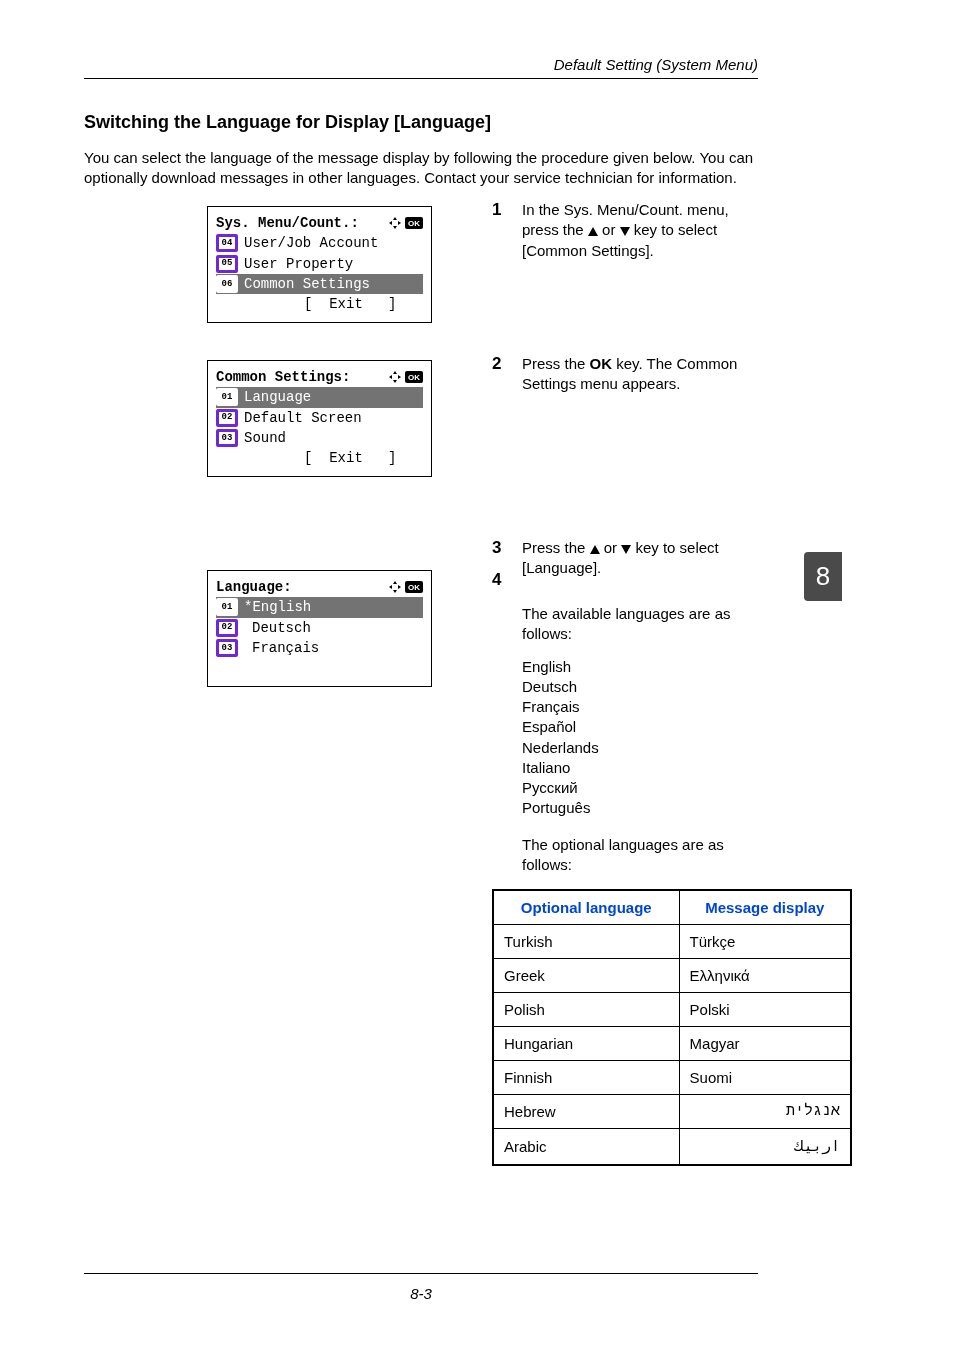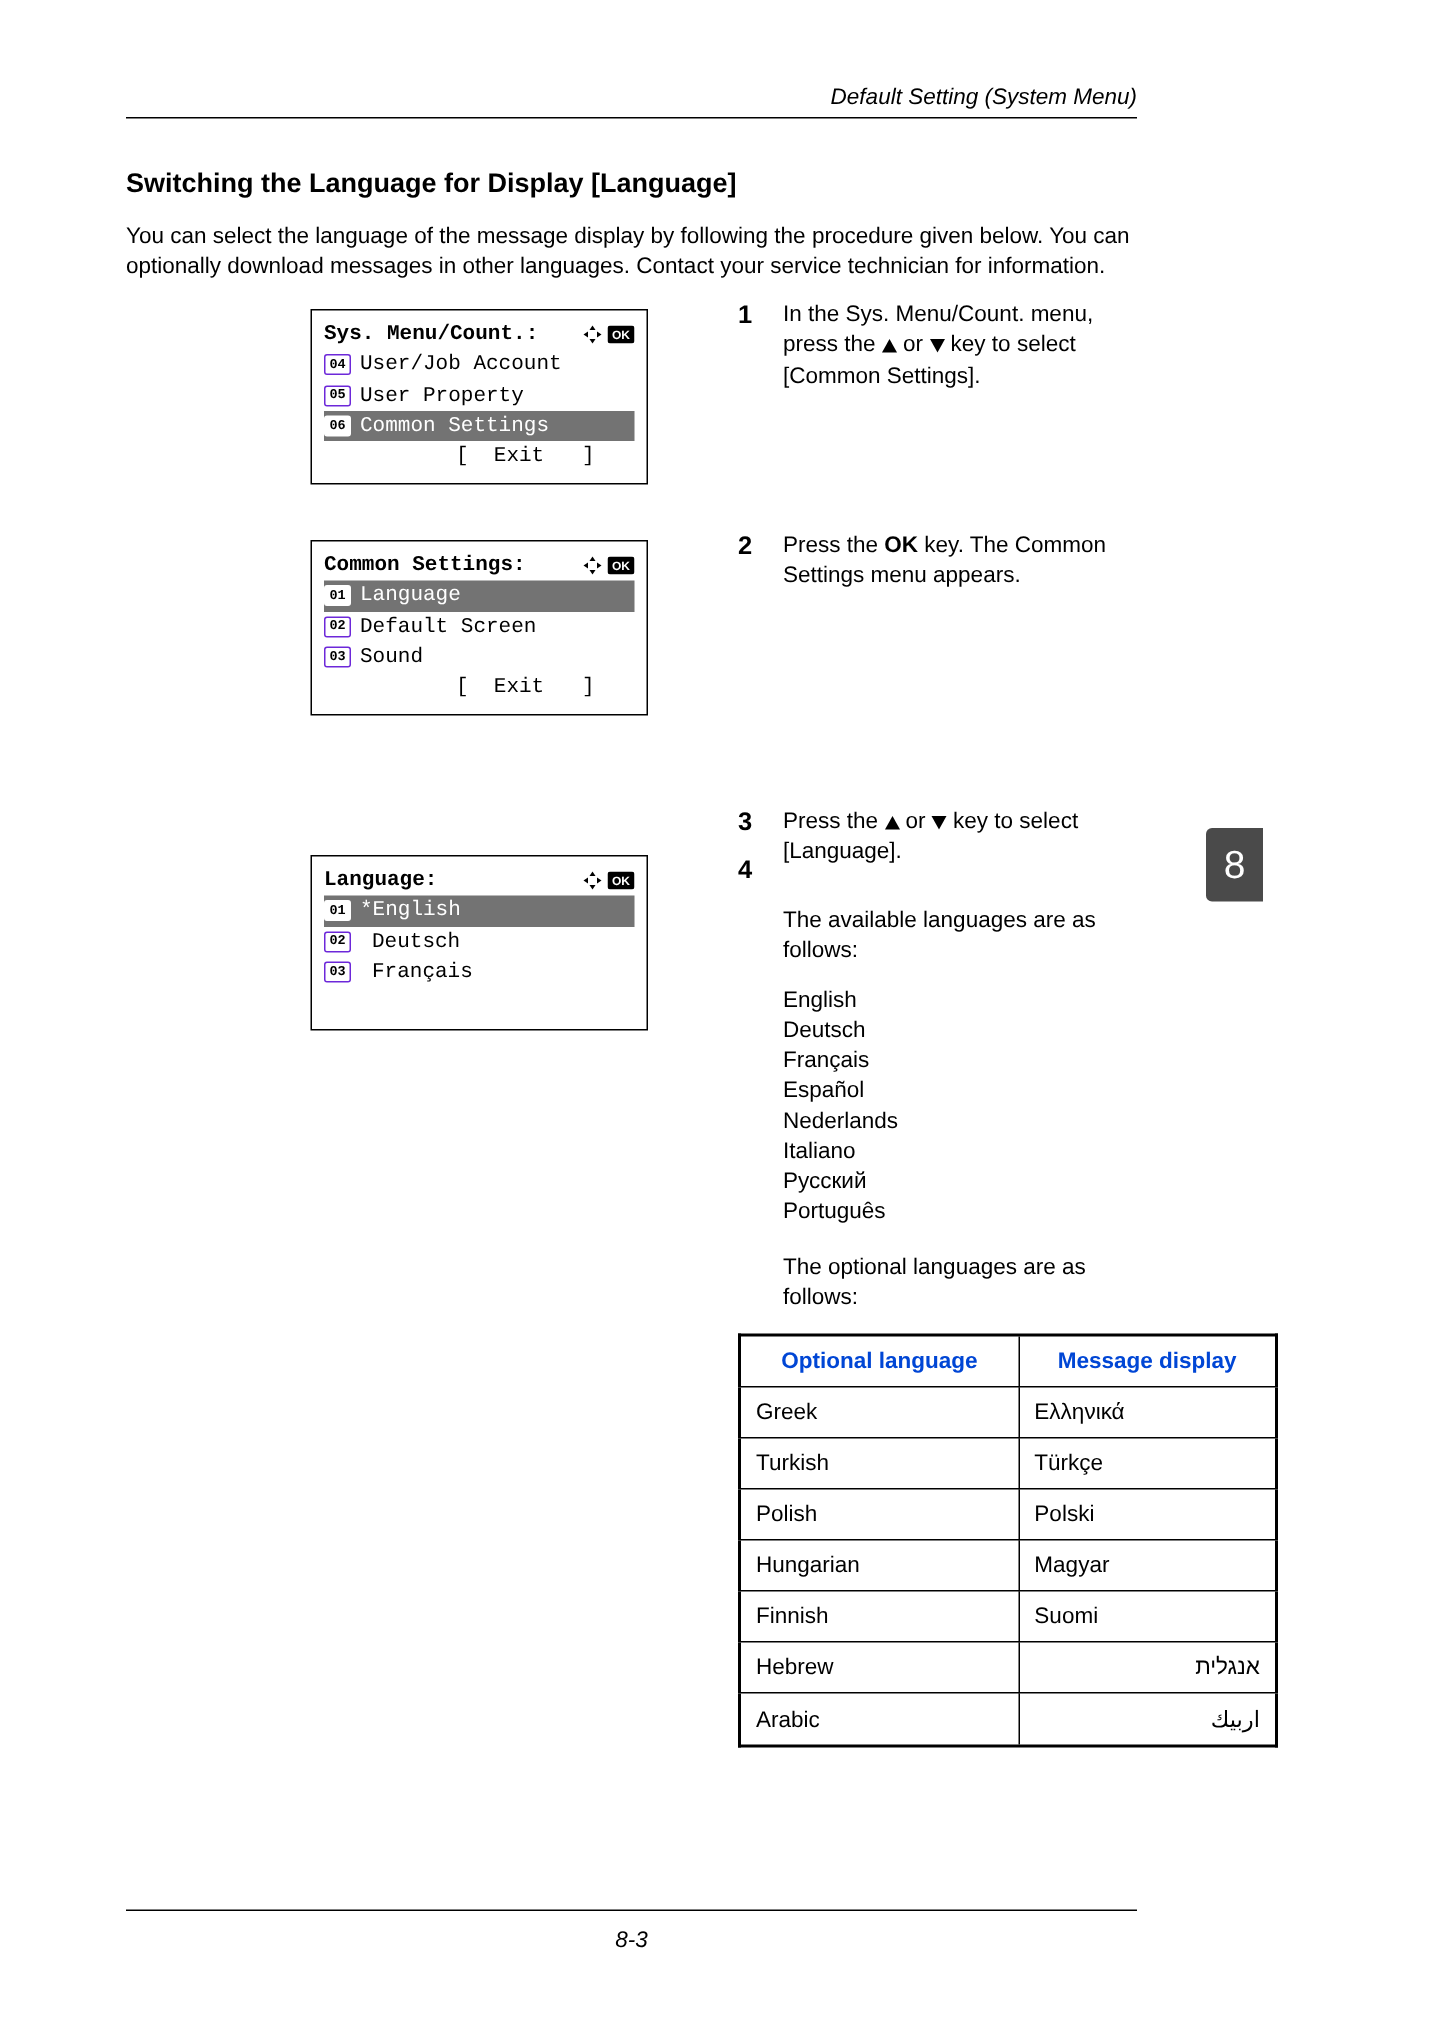--- a/index.html
+++ b/index.html
@@ -66,21 +66,21 @@
   }
   .lcd-row.sel {
     background: #737373;
     color: #fff;
   }
   .lcd-title { font-weight: bold; }
   .num-box {
     display: inline-flex;
     align-items: center;
     justify-content: center;
-    border: 1px solid #6d28d9;
+    border: 3px solid #6d28d9;
     font-size: 9px;
     font-weight: bold;
     width: 16px;
     height: 12px;
     margin-right: 6px;
     border-radius: 2px;
     background: #fff;
     color: #000;
   }
   .sel .num-box { border-color: #fff; }
@@ -146,21 +146,21 @@
   table.opt td {
     border: 1px solid #000;
     padding: 8px 10px;
   }
   table.opt thead tr th { border-top: 2px solid #000; }
   table.opt thead tr th:first-child { border-left: 2px solid #000; }
   table.opt thead tr th:last-child { border-right: 2px solid #000; }
   table.opt tbody tr td:first-child { border-left: 2px solid #000; }
   table.opt tbody tr td:last-child { border-right: 2px solid #000; }
   table.opt tbody tr:last-child td { border-bottom: 2px solid #000; }
-  .rtl { direction: rtl; text-align: right; }
+  .rtl { direction: rtl; text-align: right; font-family: Liberation Mono, monospace; }
 
   .footer-rule {
     position: absolute;
     bottom: 76px;
     left: 84px;
     right: 84px;
     height: 1px;
     background: #000;
   }
   .footer-num {
@@ -305,28 +305,28 @@
 
     <table class="opt" style="margin-top:14px;">
       <thead>
         <tr>
           <th>Optional language</th>
           <th>Message display</th>
         </tr>
       </thead>
       <tbody id="opt-body">
           <tr>
+            <td>Turkish</td>
+            <td>Türkçe</td>
+          </tr>
+          <tr>
             <td>Greek</td>
             <td>Ελληνικά</td>
           </tr>
           <tr>
-            <td>Turkish</td>
-            <td>Türkçe</td>
-          </tr>
-          <tr>
             <td>Polish</td>
             <td>Polski</td>
           </tr>
           <tr>
             <td>Hungarian</td>
             <td>Magyar</td>
           </tr>
           <tr>
             <td>Finnish</td>
             <td>Suomi</td>

